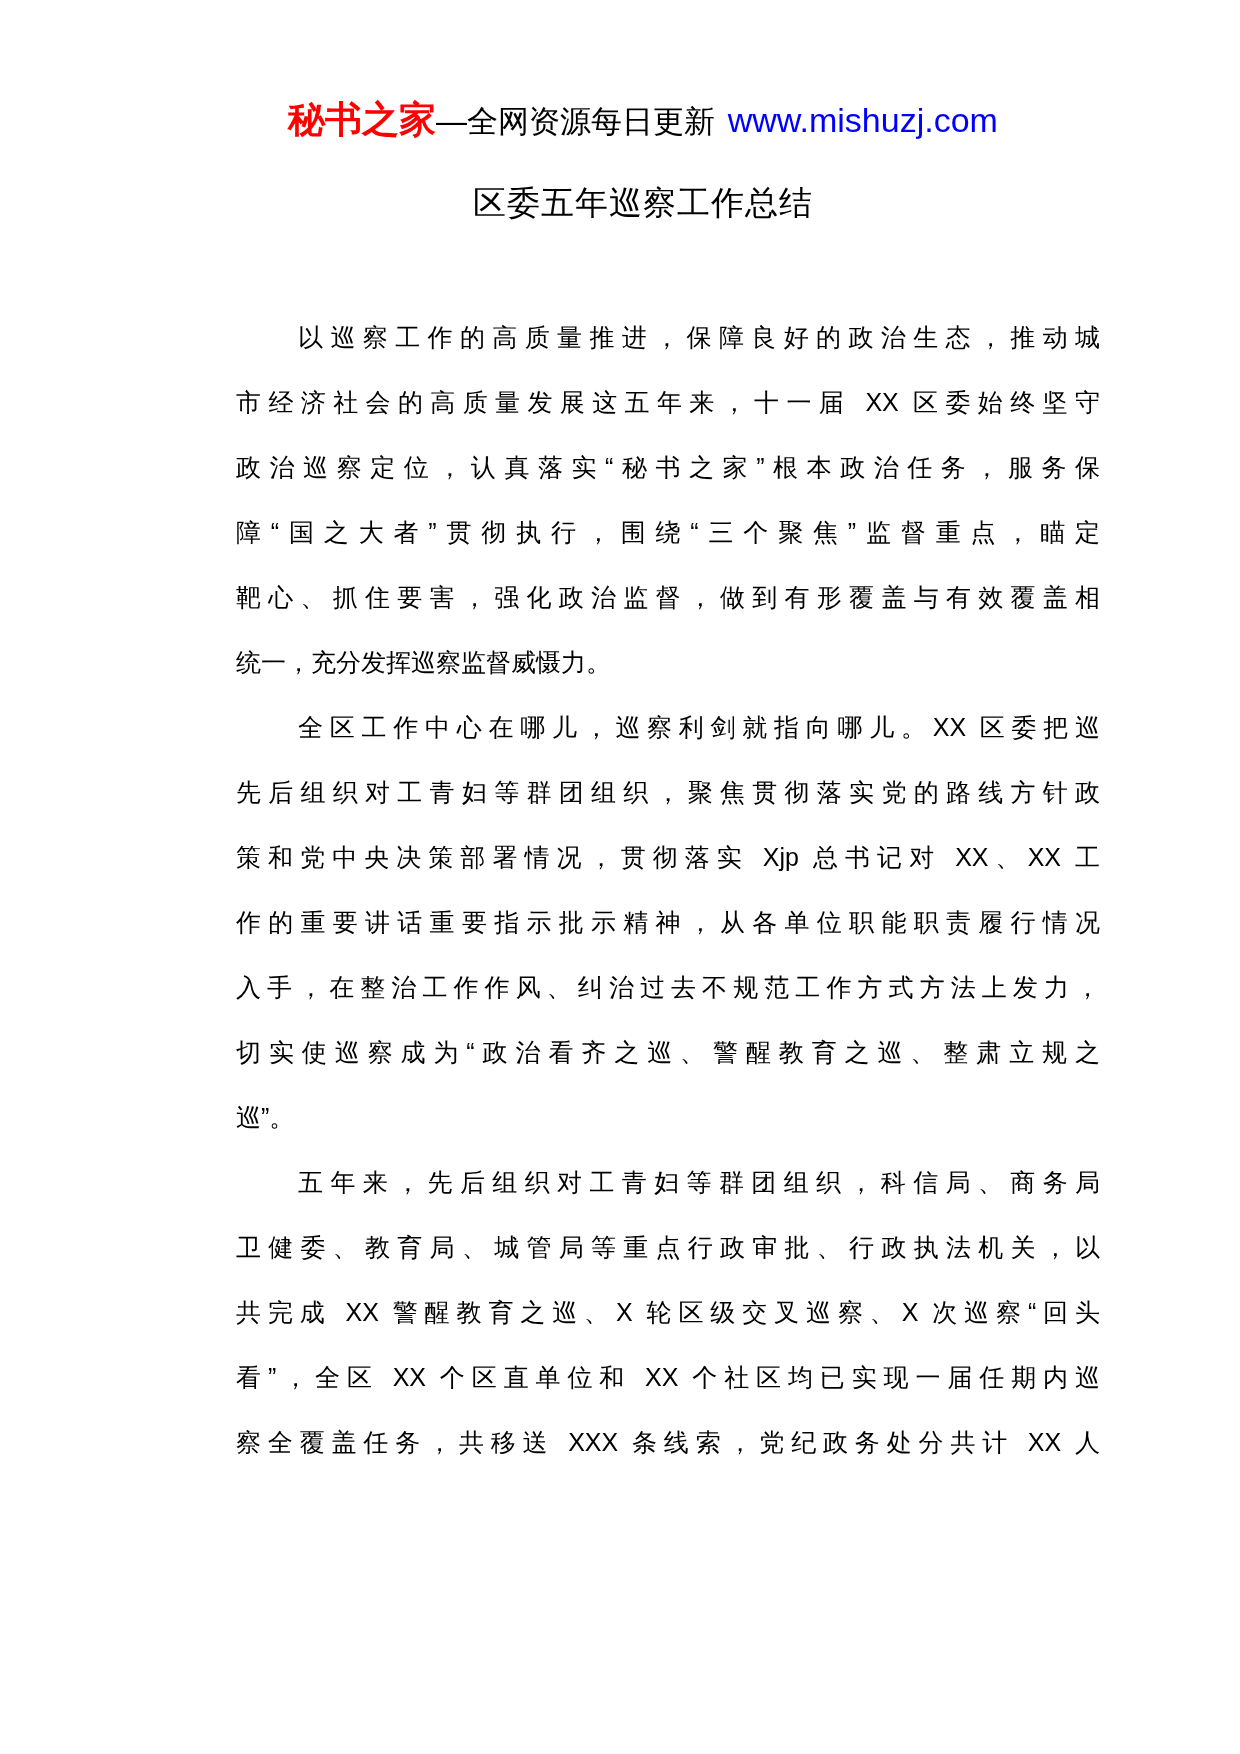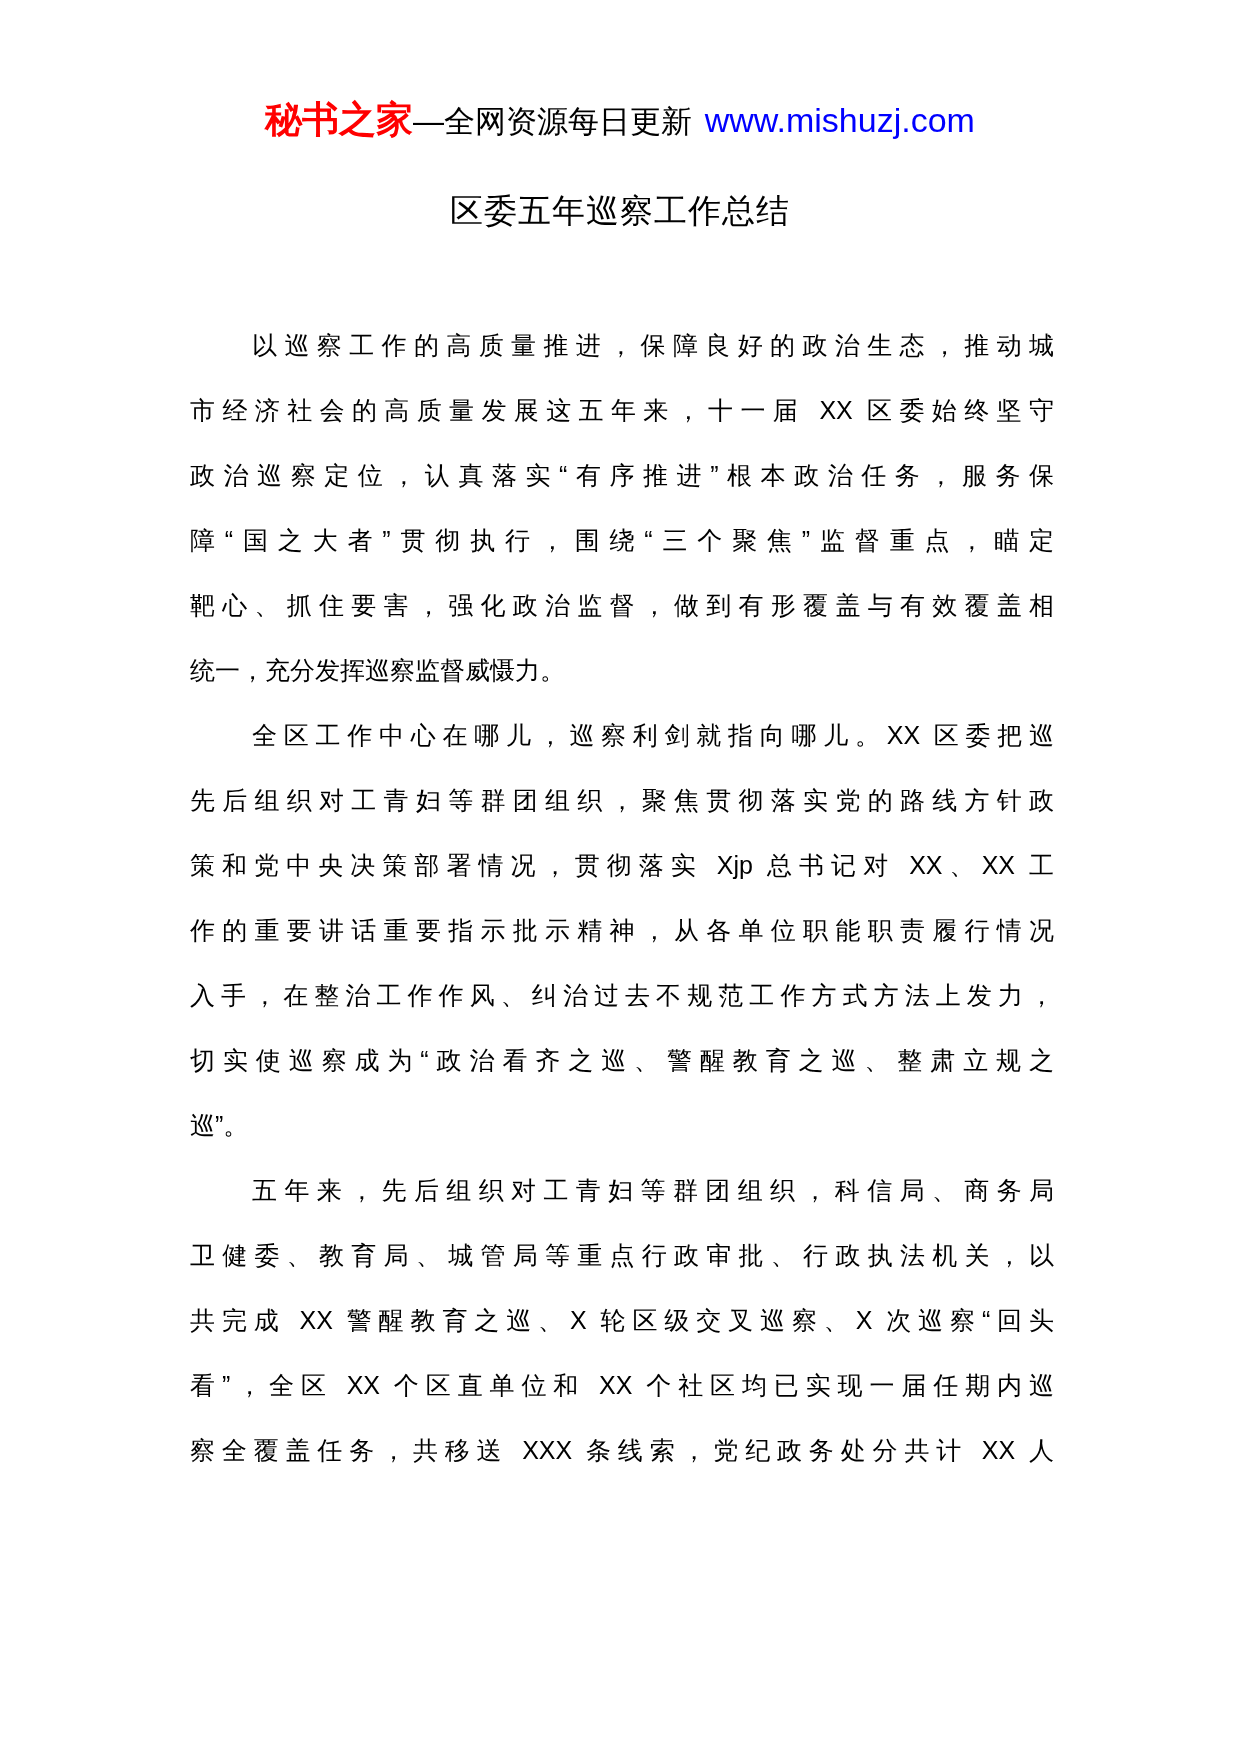--- a/index.html
+++ b/index.html
@@ -28,21 +28,21 @@
   }
   .url {
     font-size: 34px;
     margin-left: 4px;
   }
   .doc-title {
     text-align: center;
     font-size: 33px;
     font-weight: normal;
     line-height: 44px;
-    margin: 40px 0 0 0;
+    margin: 32px 0 0 0;
     letter-spacing: 1px;
   }
   .doc-body {
     width: 864px;
     margin: 80px 186px 0 190px;
     font-size: 25px;
   }
   .paragraph { margin: 0; }
   .line {
     height: 65px;
@@ -54,30 +54,30 @@
     white-space: normal;
     text-align-last: justify;
   }
   .line.indent {
     text-indent: 62px;
   }
 </style>
 </head>
 <body>
 
-<div class="page" style="background: rgb(255, 255, 255); color: rgb(0, 0, 0);">
+<div class="page" style="background: rgb(255, 255, 255); color: rgb(0, 0, 0); padding-left: 46px;">
   <div class="site-header">
     <span class="brand" style="color: rgb(255, 0, 0);">秘书之家</span><span class="tagline">—全网资源每日更新 </span><span class="url" style="color: rgb(0, 0, 255);">www.mishuzj.com</span>
   </div>
   <h1 class="doc-title">区委五年巡察工作总结</h1>
   <div class="doc-body">
       <div class="paragraph">
         <div class="line fill indent">以巡察工作的高质量推进，保障良好的政治生态，推动城</div>
         <div class="line fill">市经济社会的高质量发展这五年来，十一届 XX 区委始终坚守</div>
-        <div class="line fill">政治巡察定位，认真落实“有序推进”根本政治任务，服务保</div>
+        <div class="line fill">政治巡察定位，认真落实“秘书之家”根本政治任务，服务保</div>
         <div class="line fill">障“国之大者”贯彻执行，围绕“三个聚焦”监督重点，瞄定</div>
         <div class="line fill">靶心、抓住要害，强化政治监督，做到有形覆盖与有效覆盖相</div>
         <div class="line">统一，充分发挥巡察监督威慑力。</div>
       </div>
       <div class="paragraph">
         <div class="line fill indent">全区工作中心在哪儿，巡察利剑就指向哪儿。XX 区委把巡</div>
         <div class="line fill">先后组织对工青妇等群团组织，聚焦贯彻落实党的路线方针政</div>
         <div class="line fill">策和党中央决策部署情况，贯彻落实 Xjp 总书记对 XX、XX 工</div>
         <div class="line fill">作的重要讲话重要指示批示精神，从各单位职能职责履行情况</div>
         <div class="line fill">入手，在整治工作作风、纠治过去不规范工作方式方法上发力，</div>

